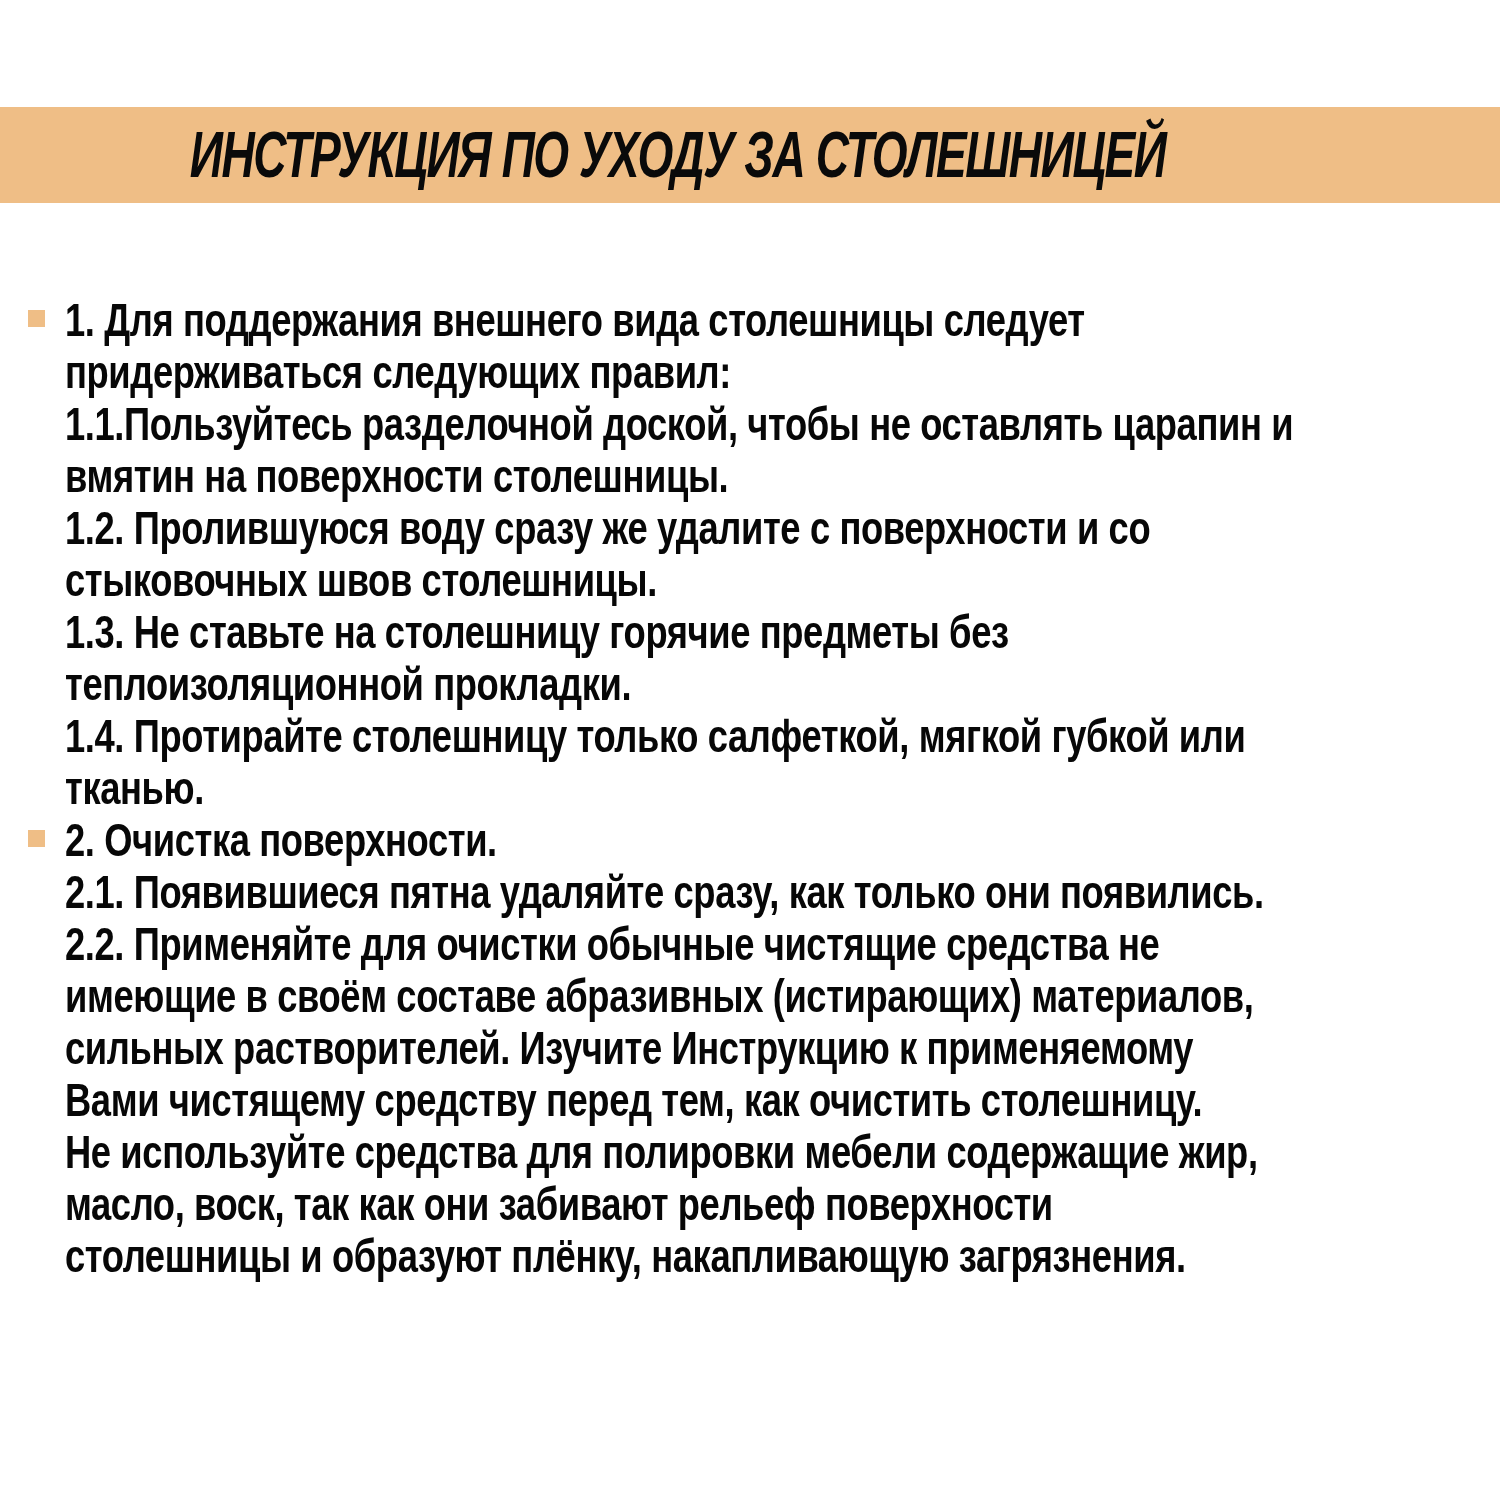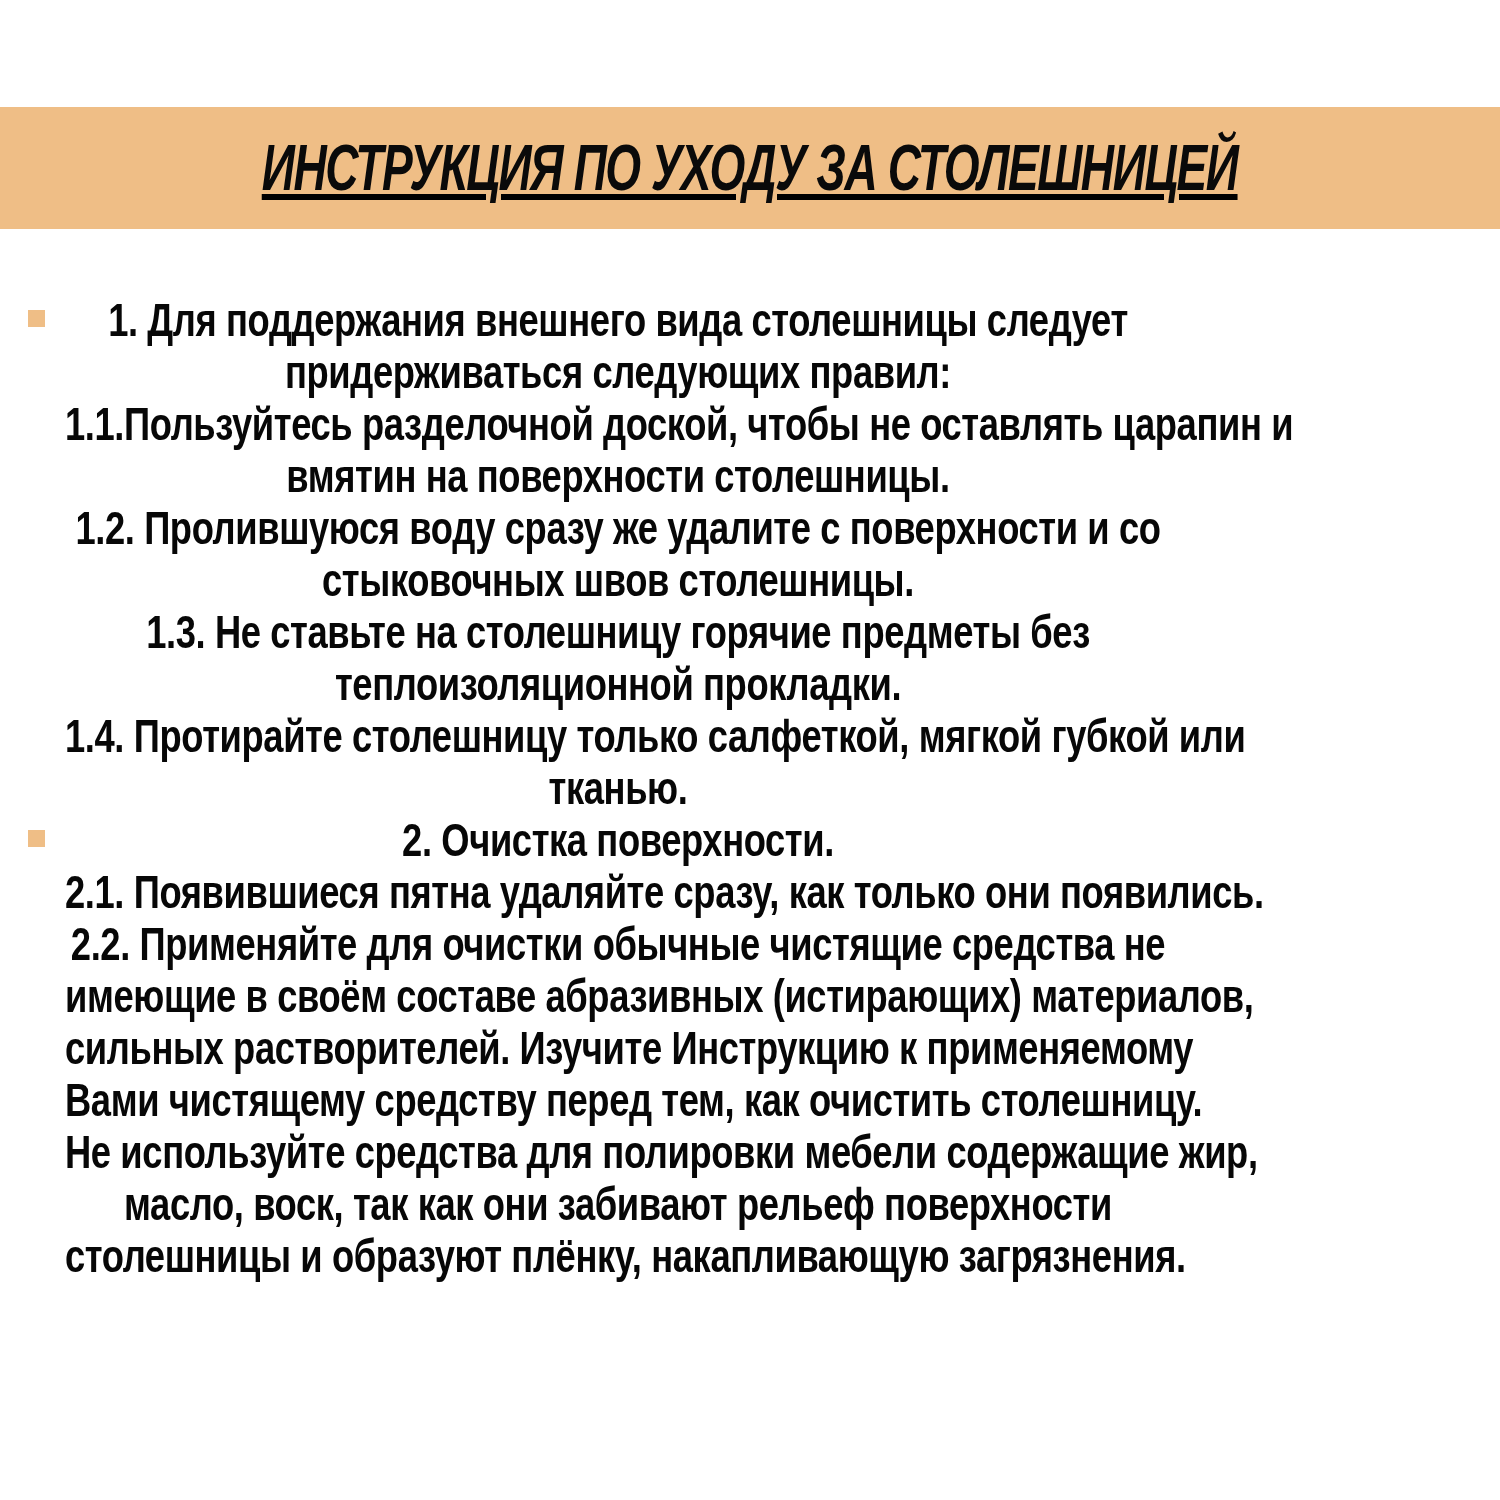--- a/index.html
+++ b/index.html
@@ -16,46 +16,44 @@
     width: 1500px;
     height: 1500px;
     background: #ffffff;
   }
   
   .band {
     position: absolute;
     left: 0;
     top: 107px;
     width: 1500px;
-    height: 122px;
+    height: 96px;
     background: #EFBE86;
     display: flex;
     align-items: center;
-    justify-content: center;
-    text-decoration: underline;
+    justify-content: flex-start;
   }
   .band .title {
     font-weight: bold;
     font-style: italic;
     font-size: 64px;
     line-height: 96px;
     letter-spacing: -2px;
     color: #0a0a0a;
     white-space: nowrap;
     display: inline-block;
     transform: scaleX(0.72);
     transform-origin: 50% 50%;
   }
   
   .content {
     position: absolute;
     left: 65px;
     top: 294px;
     width: 1400px;
-    text-align: center;
   }
   .section {
     position: relative;
   }
   .section + .section {
   }
   .bullet {
     position: absolute;
     left: -37px;
     top: 16px;

